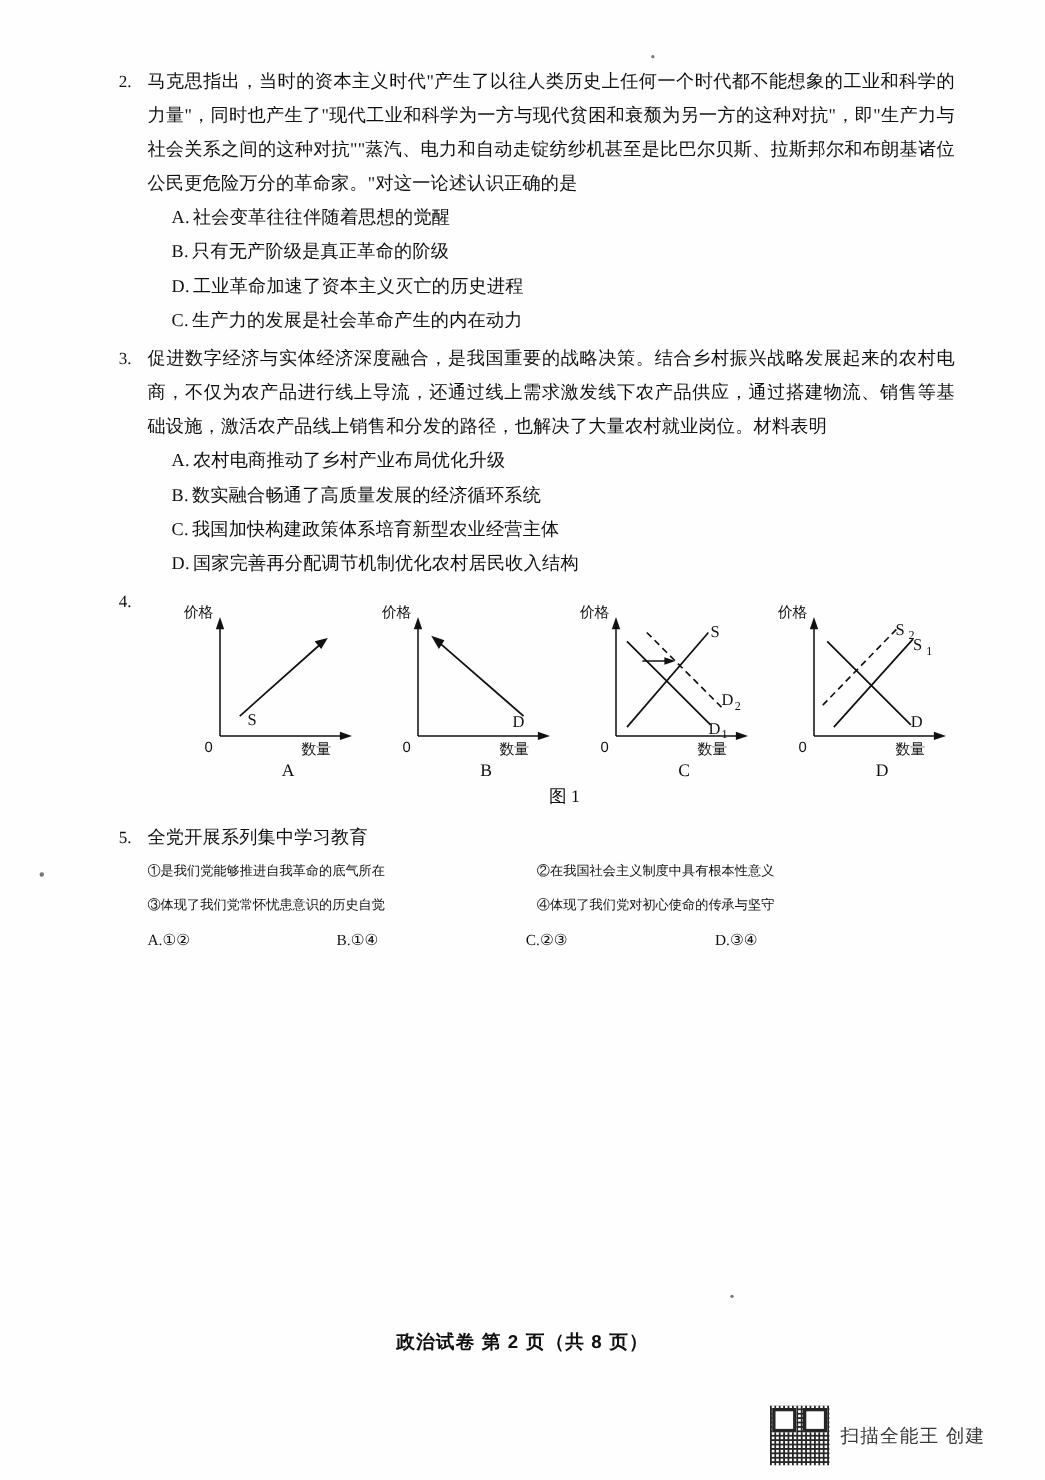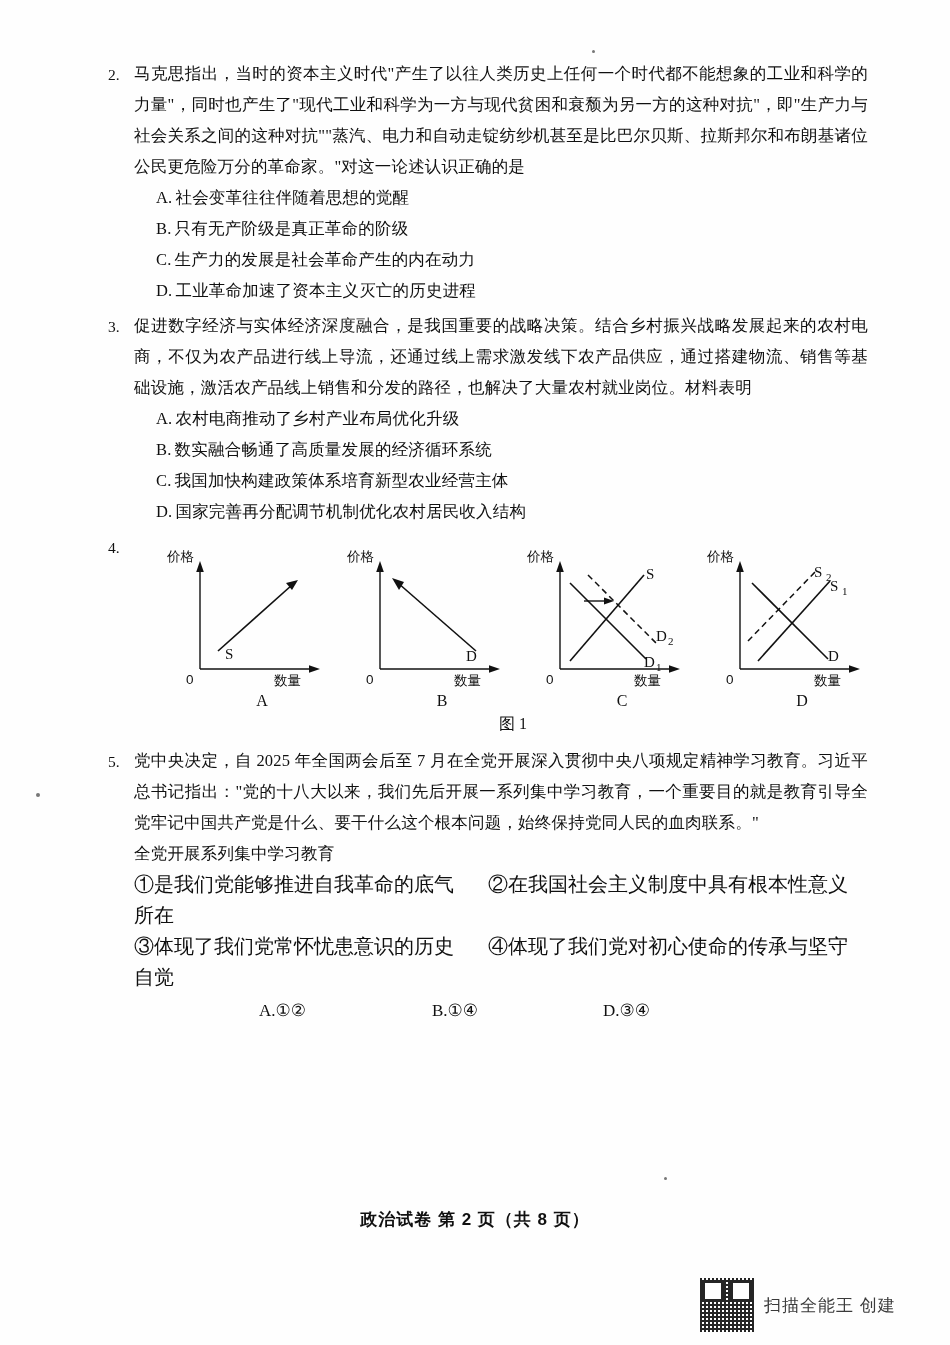--- a/index.html
+++ b/index.html
@@ -97,31 +97,30 @@
     fill: #111;
   }
   .curve-sub {
     font-family: "Liberation Serif", serif;
     font-size: 11px;
     fill: #111;
   }
   
   .two-col {
     display: flex;
-    font-size: 20px;
+    font-size: 12px;
     line-height: 31px;
   }
   .two-col .c1 { width: 330px; flex: 0 0 330px; }
   .two-col .c2 { flex: 1 1 auto; margin-left: 24px; }
   .answers {
     display: flex;
-    font-size: 17px;
+    font-size: 14px;
     line-height: 31px;
     margin-top: 2px;
-    text-align: right;
   }
   .answers div { width: 172px; }
   
   .footer {
     position: absolute;
     left: 0;
     right: 0;
     top: 1208px;
     text-align: center;
     font-size: 17px;
@@ -184,24 +183,24 @@
       <div class="q-num">2.</div>
       <div class="q-body">
         <div class="stem">马克思指出，当时的资本主义时代"产生了以往人类历史上任何一个时代都不能想象的工业和科学的力量"，同时也产生了"现代工业和科学为一方与现代贫困和衰颓为另一方的这种对抗"，即"生产力与社会关系之间的这种对抗""蒸汽、电力和自动走锭纺纱机甚至是比巴尔贝斯、拉斯邦尔和布朗基诸位公民更危险万分的革命家。"对这一论述认识正确的是</div>
         <div class="opt">
           <span class="lbl">A.</span><span>社会变革往往伴随着思想的觉醒</span>
         </div>
         <div class="opt">
           <span class="lbl">B.</span><span>只有无产阶级是真正革命的阶级</span>
         </div>
         <div class="opt">
+          <span class="lbl">D.</span><span>工业革命加速了资本主义灭亡的历史进程</span>
+        </div>
+        <div class="opt">
           <span class="lbl">C.</span><span>生产力的发展是社会革命产生的内在动力</span>
-        </div>
-        <div class="opt">
-          <span class="lbl">D.</span><span>工业革命加速了资本主义灭亡的历史进程</span>
         </div>
       </div>
     </div>
 
     <div class="q">
       <div class="q-num">3.</div>
       <div class="q-body">
         <div class="stem">促进数字经济与实体经济深度融合，是我国重要的战略决策。结合乡村振兴战略发展起来的农村电商，不仅为农产品进行线上导流，还通过线上需求激发线下农产品供应，通过搭建物流、销售等基础设施，激活农产品线上销售和分发的路径，也解决了大量农村就业岗位。材料表明</div>
         <div class="opt">
           <span class="lbl">A.</span><span>农村电商推动了乡村产业布局优化升级</span>
@@ -313,21 +312,20 @@
 
         </div>
 
         <div class="fig-caption">图 1</div>
       </div>
     </div>
 
     <div class="q">
       <div class="q-num">5.</div>
       <div class="q-body">
-        <div class="stem">党中央决定，自 2025 年全国两会后至 7 月在全党开展深入贯彻中央八项规定精神学习教育。习近平总书记指出："党的十八大以来，我们先后开展一系列集中学习教育，一个重要目的就是教育引导全党牢记中国共产党是什么、要干什么这个根本问题，始终保持党同人民的血肉联系。"</div>
         <div class="stem">全党开展系列集中学习教育</div>
 
         <div class="two-col">
           <div class="c1">
             <span>①</span><span>是我们党能够推进自我革命的底气所在</span>
           </div>
           <div class="c2">
             <span>②</span><span>在我国社会主义制度中具有根本性意义</span>
           </div>
         </div>
@@ -339,20 +337,23 @@
             <span>④</span><span>体现了我们党对初心使命的传承与坚守</span>
           </div>
         </div>
 
         <div class="answers">
           <div>
             <span class="lbl">A.</span><span>①②</span>
           </div>
           <div>
             <span class="lbl">B.</span><span>①④</span>
+          </div>
+          <div>
+            <span class="lbl">C.</span><span>②③</span>
           </div>
           <div>
             <span class="lbl">D.</span><span>③④</span>
           </div>
         </div>
       </div>
     </div>
 
   </div>
 

